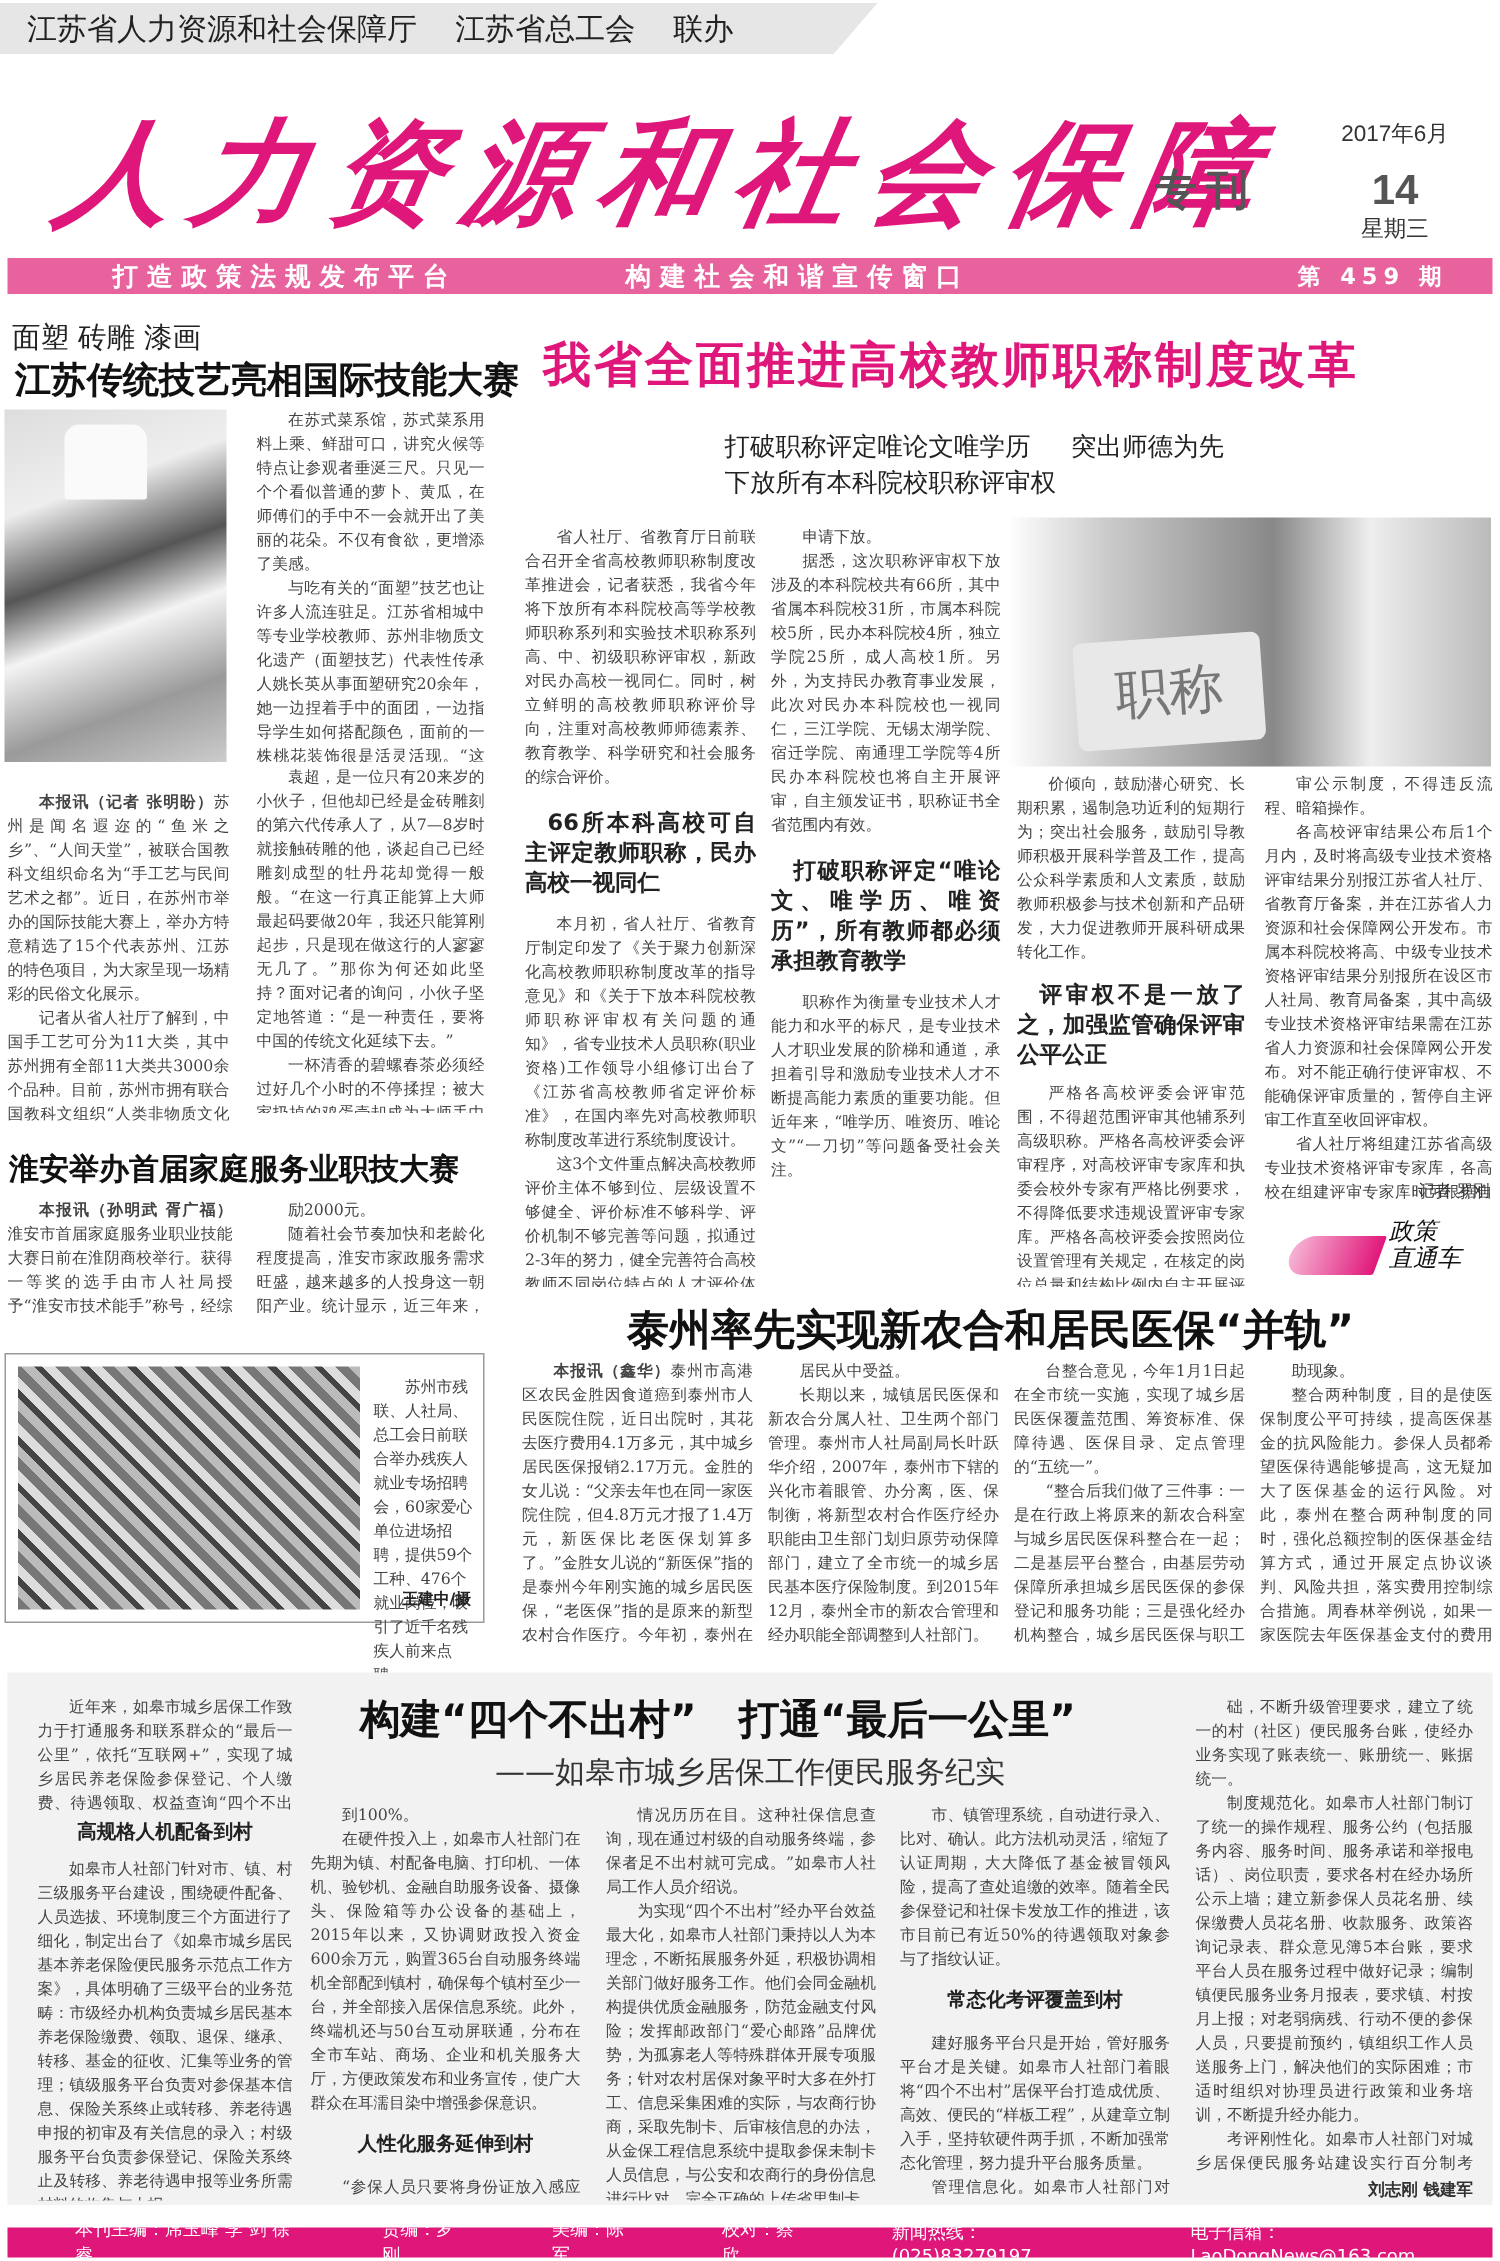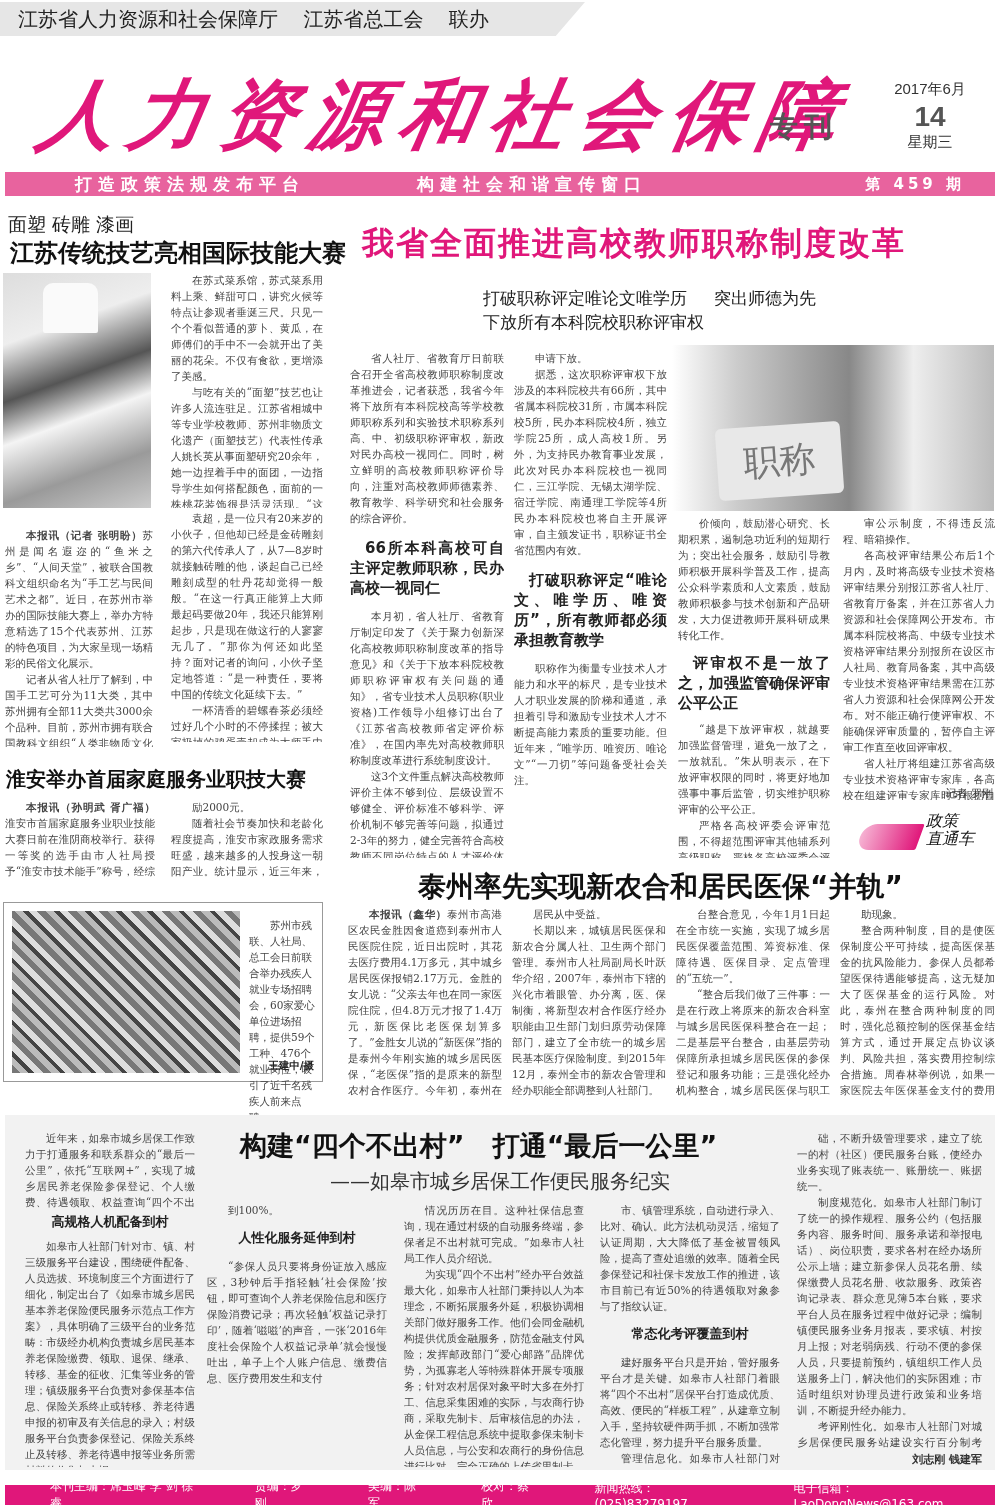--- a/index.html
+++ b/index.html
@@ -3,21 +3,21 @@
 <meta charset="utf-8">
 <style>
 *{box-sizing:border-box;margin:0;padding:0}
 body{width:1000px;height:1507px;background:#fff;font-family:"DejaVu Serif",serif;color:#333;position:relative;overflow:hidden}
 .abs{position:absolute}
 .topbar{left:0;top:2px;width:585px;height:34px;background:#e6e6e6;clip-path:polygon(0 0,100% 0,95% 100%,0 100%);font-family:"DejaVu Sans",sans-serif;font-size:20px;color:#222;padding:4px 18px;letter-spacing:0px;white-space:pre}
 .masthead{left:40px;top:65px;font-family:"DejaVu Serif",serif;font-size:76px;color:#e0177a;font-style:italic;font-weight:bold;letter-spacing:14px;transform:skewX(-10deg)}
 .zhuankan{left:770px;top:108px;font-family:"DejaVu Sans",sans-serif;font-weight:bold;font-size:28px;color:#555;letter-spacing:6px}
 .date-block{left:885px;top:80px;width:90px;text-align:center;font-family:"Liberation Sans",sans-serif;color:#333}
 .date-block .d1{font-size:15px}
-.date-block .d2{font-size:28px;font-weight:bold;color:#555;margin-top:2px}
+.date-block .d2{font-size:28px;font-weight:bold;color:#555;margin-top:12px}
 .date-block .d3{font-size:15px}
 .slogan{left:5px;top:172px;width:990px;height:24px;background:#e8639e;color:#fff;font-family:"DejaVu Sans",sans-serif;font-weight:bold;font-size:17px;letter-spacing:6px;display:flex;align-items:center}
 .slogan .s1{margin-left:70px}
 .slogan .s2{margin-left:112px}
 .slogan .issue{margin-left:auto;margin-right:30px;letter-spacing:4px;font-size:15px}
 .kicker{font-family:"DejaVu Sans",sans-serif;font-size:19px;color:#222}
 .h-black{font-family:"DejaVu Sans",sans-serif;font-weight:bold;color:#111}
 .h-pink{font-family:"DejaVu Sans",sans-serif;font-weight:bold;color:#e0177a}
 .body-text{font-size:10.5px;line-height:16px;color:#444;text-align:justify;text-indent:2em}
 .photo{background:linear-gradient(135deg,#8a8a8a 0%,#d9d9d9 40%,#5a5a5a 70%,#bdbdbd 100%);}
@@ -101,21 +101,20 @@
 <div class="col body-text" style="left:514px;top:350px;width:153px;height:508px">
   <div>申请下放。</div>
   <div>据悉，这次职称评审权下放涉及的本科院校共有66所，其中省属本科院校31所，市属本科院校5所，民办本科院校4所，独立学院25所，成人高校1所。另外，为支持民办教育事业发展，此次对民办本科院校也一视同仁，三江学院、无锡太湖学院、宿迁学院、南通理工学院等4所民办本科院校也将自主开展评审，自主颁发证书，职称证书全省范围内有效。</div>
   <div class="subhead" style="text-indent:1em;margin:12px 0 10px">打破职称评定“唯论文、唯学历、唯资历”，所有教师都必须承担教育教学</div>
   <div>职称作为衡量专业技术人才能力和水平的标尺，是专业技术人才职业发展的阶梯和通道，承担着引导和激励专业技术人才不断提高能力素质的重要功能。但近年来，“唯学历、唯资历、唯论文”“一刀切”等问题备受社会关注。</div>
 
 </div>
 <div class="col body-text" style="left:678px;top:515px;width:152px;height:343px">
   <div>价倾向，鼓励潜心研究、长期积累，遏制急功近利的短期行为；突出社会服务，鼓励引导教师积极开展科学普及工作，提高公众科学素质和人文素质，鼓励教师积极参与技术创新和产品研发，大力促进教师开展科研成果转化工作。</div>
   <div class="subhead" style="text-indent:1em;margin:10px 0 8px">评审权不是一放了之，加强监管确保评审公平公正</div>
-  <div>“越是下放评审权，就越要加强监督管理，避免一放了之，一放就乱。”朱从明表示，在下放评审权限的同时，将更好地加强事中事后监管，切实维护职称评审的公平公正。</div>
   <div>严格各高校评委会评审范围，不得超范围评审其他辅系列高级职称。严格各高校评委会评审程序，对高校评审专家库和执委会校外专家有严格比例要求，不得降低要求违规设置评审专家库。严格各高校评委会按照岗位设置管理有关规定，在核定的岗位总量和结构比例内自主开展评审，不得超岗位和超比例评审。严格各高校评委会评审标准，严格评</div>
 </div>
 <div class="col body-text" style="left:843px;top:515px;width:152px;height:285px">
   <div>审公示制度，不得违反流程、暗箱操作。</div>
   <div>各高校评审结果公布后1个月内，及时将高级专业技术资格评审结果分别报江苏省人社厅、省教育厅备案，并在江苏省人力资源和社会保障网公开发布。市属本科院校将高、中级专业技术资格评审结果分别报所在设区市人社局、教育局备案，其中高级专业技术资格评审结果需在江苏省人力资源和社会保障网公开发布。对不能正确行使评审权、不能确保评审质量的，暂停自主评审工作直至收回评审权。</div>
   <div>省人社厅将组建江苏省高级专业技术资格评审专家库，各高校在组建评审专家库时可根据自身评审需要，从江苏省高级专业技术资格评审专家库中抽取。建设开通证书查询验证系统，将各高校自主评审通过的高级职称人员纳入全省高级职称人员信息库统一管理。</div>
 </div>
 <div class="abs byline" style="left:843px;top:786px;width:150px">记者 罗刚</div>
 <div class="abs train">
   <div style="position:absolute;left:0;top:14px;width:60px;height:26px;background:linear-gradient(90deg,#f6b3d3,#e0177a);border-radius:30px 4px 4px 30px;transform:skewX(-20deg)"></div>
@@ -148,20 +147,21 @@
 <div class="abs" style="left:330px;top:1168px;font-family:'DejaVu Sans',sans-serif;font-size:20px;color:#333">——如皋市城乡居保工作便民服务纪实</div>
 
 <div class="col body-text" style="left:25px;top:1130px;width:170px;height:80px">近年来，如皋市城乡居保工作致力于打通服务和联系群众的“最后一公里”，依托“互联网+”，实现了城乡居民养老保险参保登记、个人缴费、待遇领取、权益查询“四个不出村”，惠及全市14个镇区、333个行政村的80余万名农村群众。</div>
 <div class="col body-text" style="left:25px;top:1212px;width:170px;height:255px">
   <div class="subhead" style="text-align:center;text-indent:0;font-size:13px;margin-bottom:6px">高规格人机配备到村</div>
   <div>如皋市人社部门针对市、镇、村三级服务平台建设，围绕硬件配备、人员选拔、环境制度三个方面进行了细化，制定出台了《如皋市城乡居民基本养老保险便民服务示范点工作方案》，具体明确了三级平台的业务范畴：市级经办机构负责城乡居民基本养老保险缴费、领取、退保、继承、转移、基金的征收、汇集等业务的管理；镇级服务平台负责对参保基本信息、保险关系终止或转移、养老待遇申报的初审及有关信息的录入；村级服务平台负责参保登记、保险关系终止及转移、养老待遇申报等业务所需材料的收集与上报。</div>
 
 </div>
 <div class="col body-text" style="left:207px;top:1202px;width:180px;height:265px">
   <div>到100%。</div>
+  <div>在硬件投入上，如皋市人社部门在先期为镇、村配备电脑、打印机、一体机、验钞机、金融自助服务设备、摄像头、保险箱等办公设备的基础上，2015年以来，又协调财政投入资金600余万元，购置365台自动服务终端机全部配到镇村，确保每个镇村至少一台，并全部接入居保信息系统。此外，终端机还与50台互动屏联通，分布在全市车站、商场、企业和机关服务大厅，方便政策发布和业务宣传，使广大群众在耳濡目染中增强参保意识。</div>
   <div class="subhead" style="text-align:center;text-indent:0;font-size:13px;margin:10px 0">人性化服务延伸到村</div>
   <div>“参保人员只要将身份证放入感应区，3秒钟后手指轻触‘社会保险’按钮，即可查询个人养老保险信息和医疗保险消费记录；再次轻触‘权益记录打印’，随着‘嗞嗞’的声音，一张‘2016年度社会保险个人权益记录单’就会慢慢吐出，单子上个人账户信息、缴费信息、医疗费用发生和支付</div>
 </div>
 <div class="col body-text" style="left:404px;top:1202px;width:180px;height:265px">
   <div>情况历历在目。这种社保信息查询，现在通过村级的自动服务终端，参保者足不出村就可完成。”如皋市人社局工作人员介绍说。</div>
   <div>为实现“四个不出村”经办平台效益最大化，如皋市人社部门秉持以人为本理念，不断拓展服务外延，积极协调相关部门做好服务工作。他们会同金融机构提供优质金融服务，防范金融支付风险；发挥邮政部门“爱心邮路”品牌优势，为孤寡老人等特殊群体开展专项服务；针对农村居保对象平时大多在外打工、信息采集困难的实际，与农商行协商，采取先制卡、后审核信息的办法，从金保工程信息系统中提取参保未制卡人员信息，与公安和农商行的身份信息进行比对，完全正确的上传省里制卡，使居保服务处处体现人性化关怀。</div>
 
 </div>
 <div class="col body-text" style="left:600px;top:1202px;width:180px;height:265px">
   <div>市、镇管理系统，自动进行录入、比对、确认。此方法机动灵活，缩短了认证周期，大大降低了基金被冒领风险，提高了查处追缴的效率。随着全民参保登记和社保卡发放工作的推进，该市目前已有近50%的待遇领取对象参与了指纹认证。</div>

